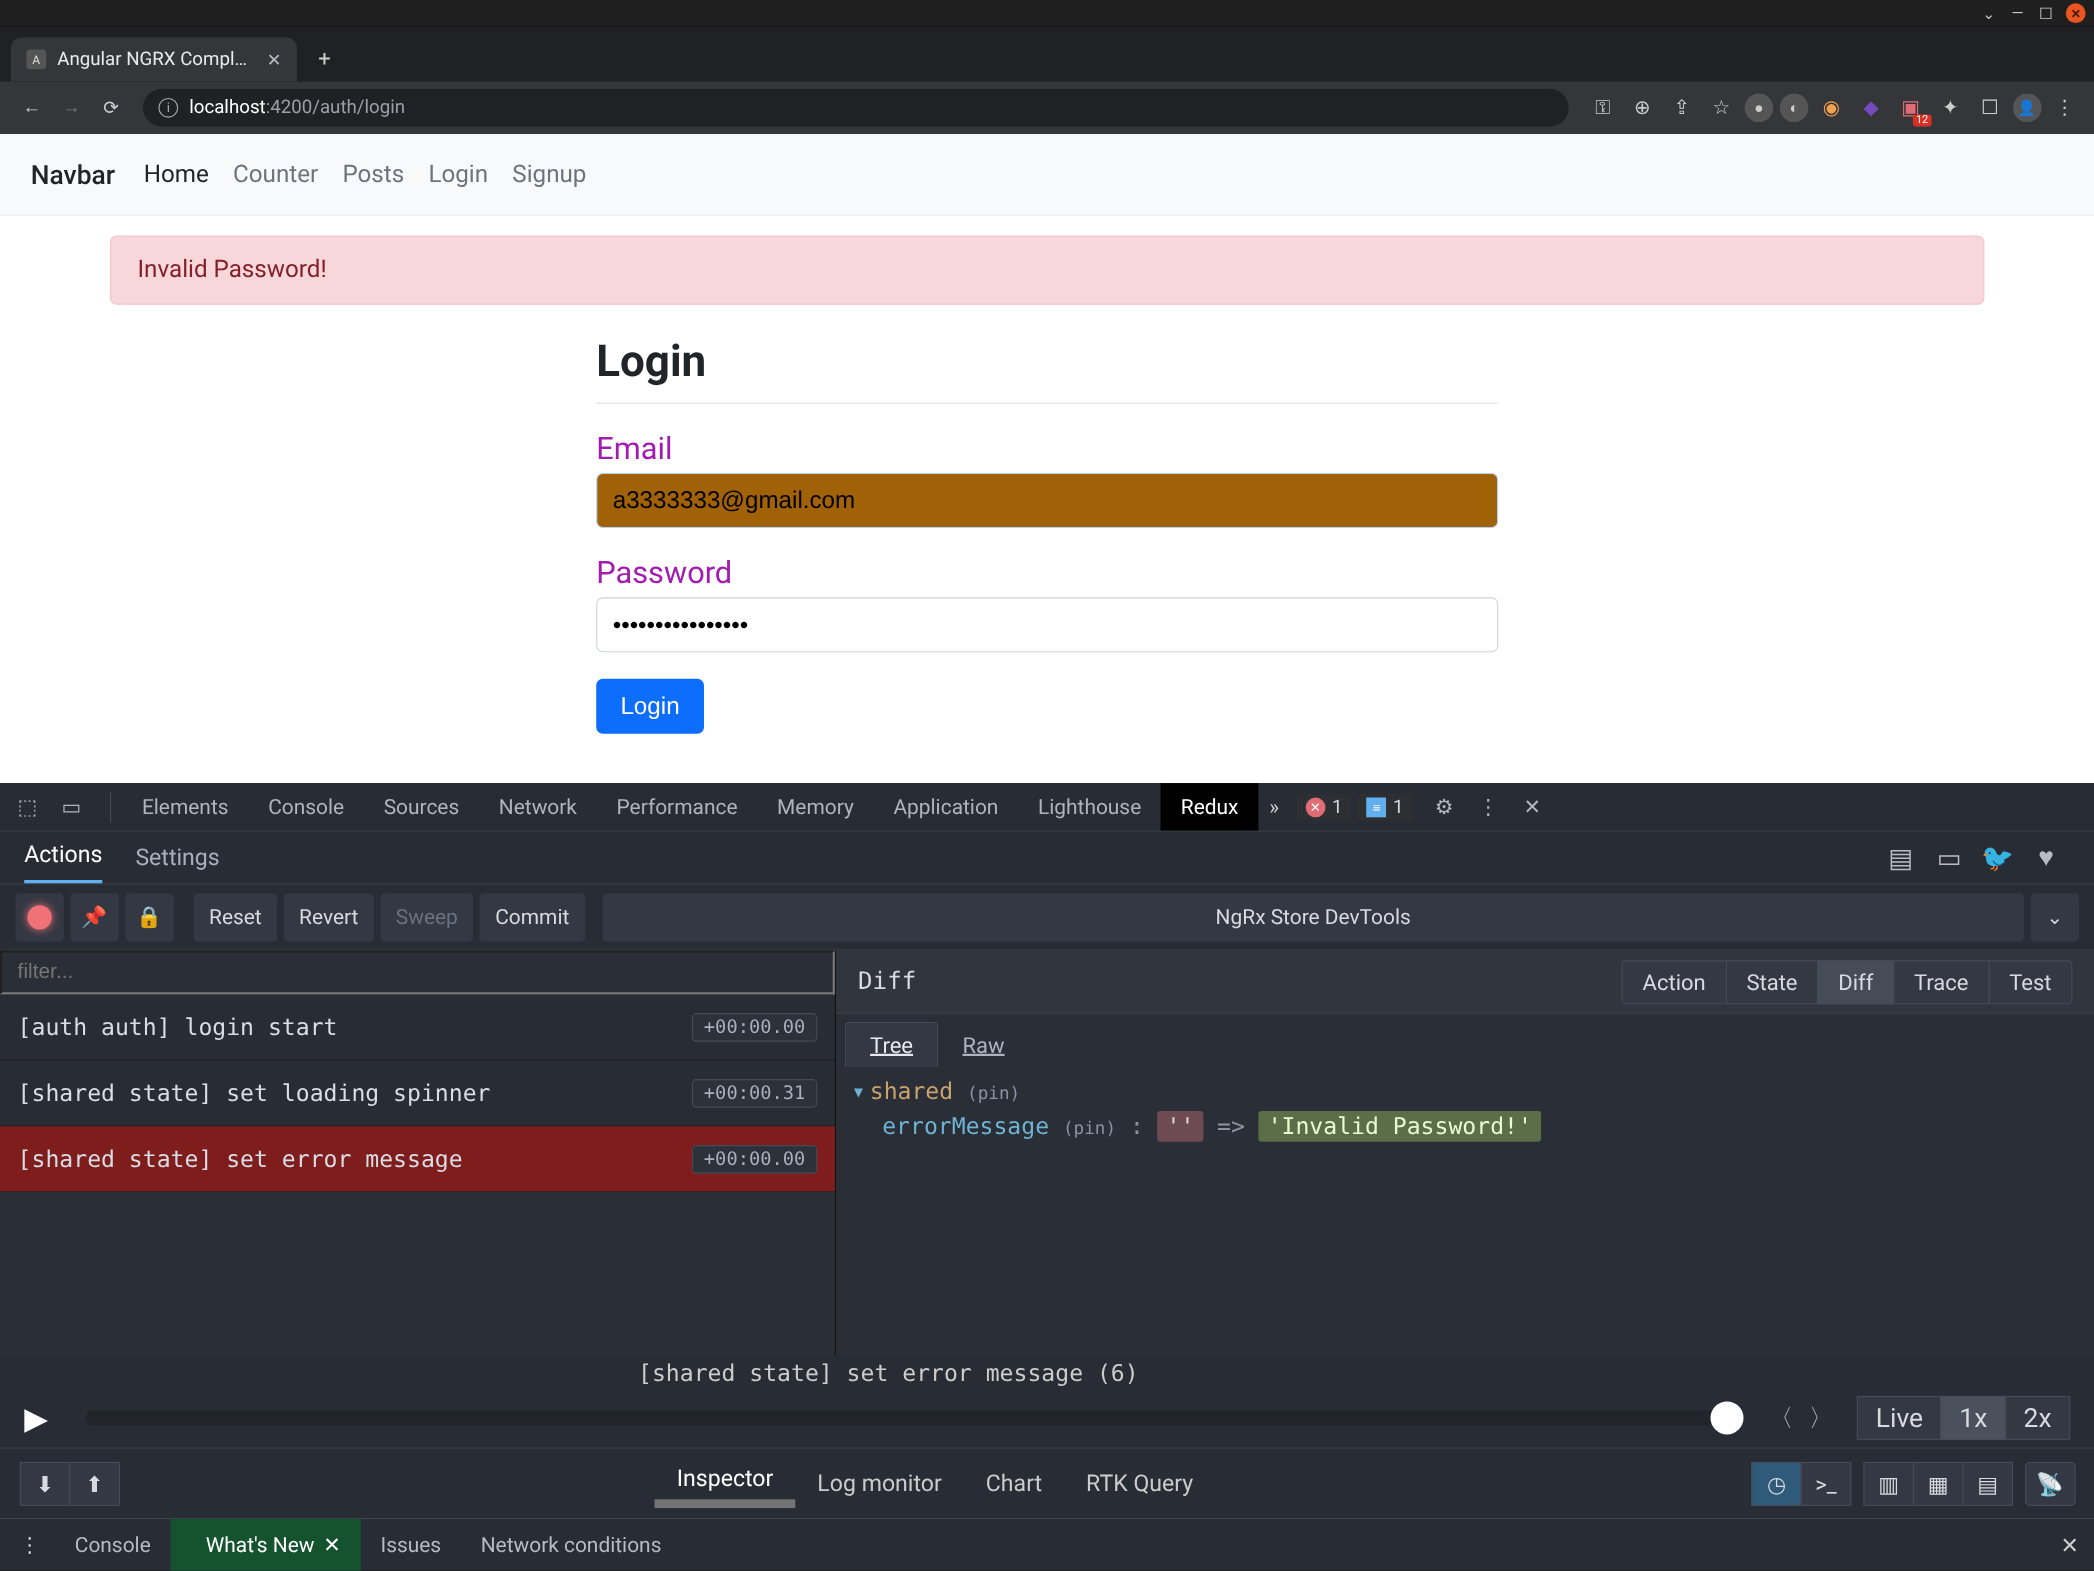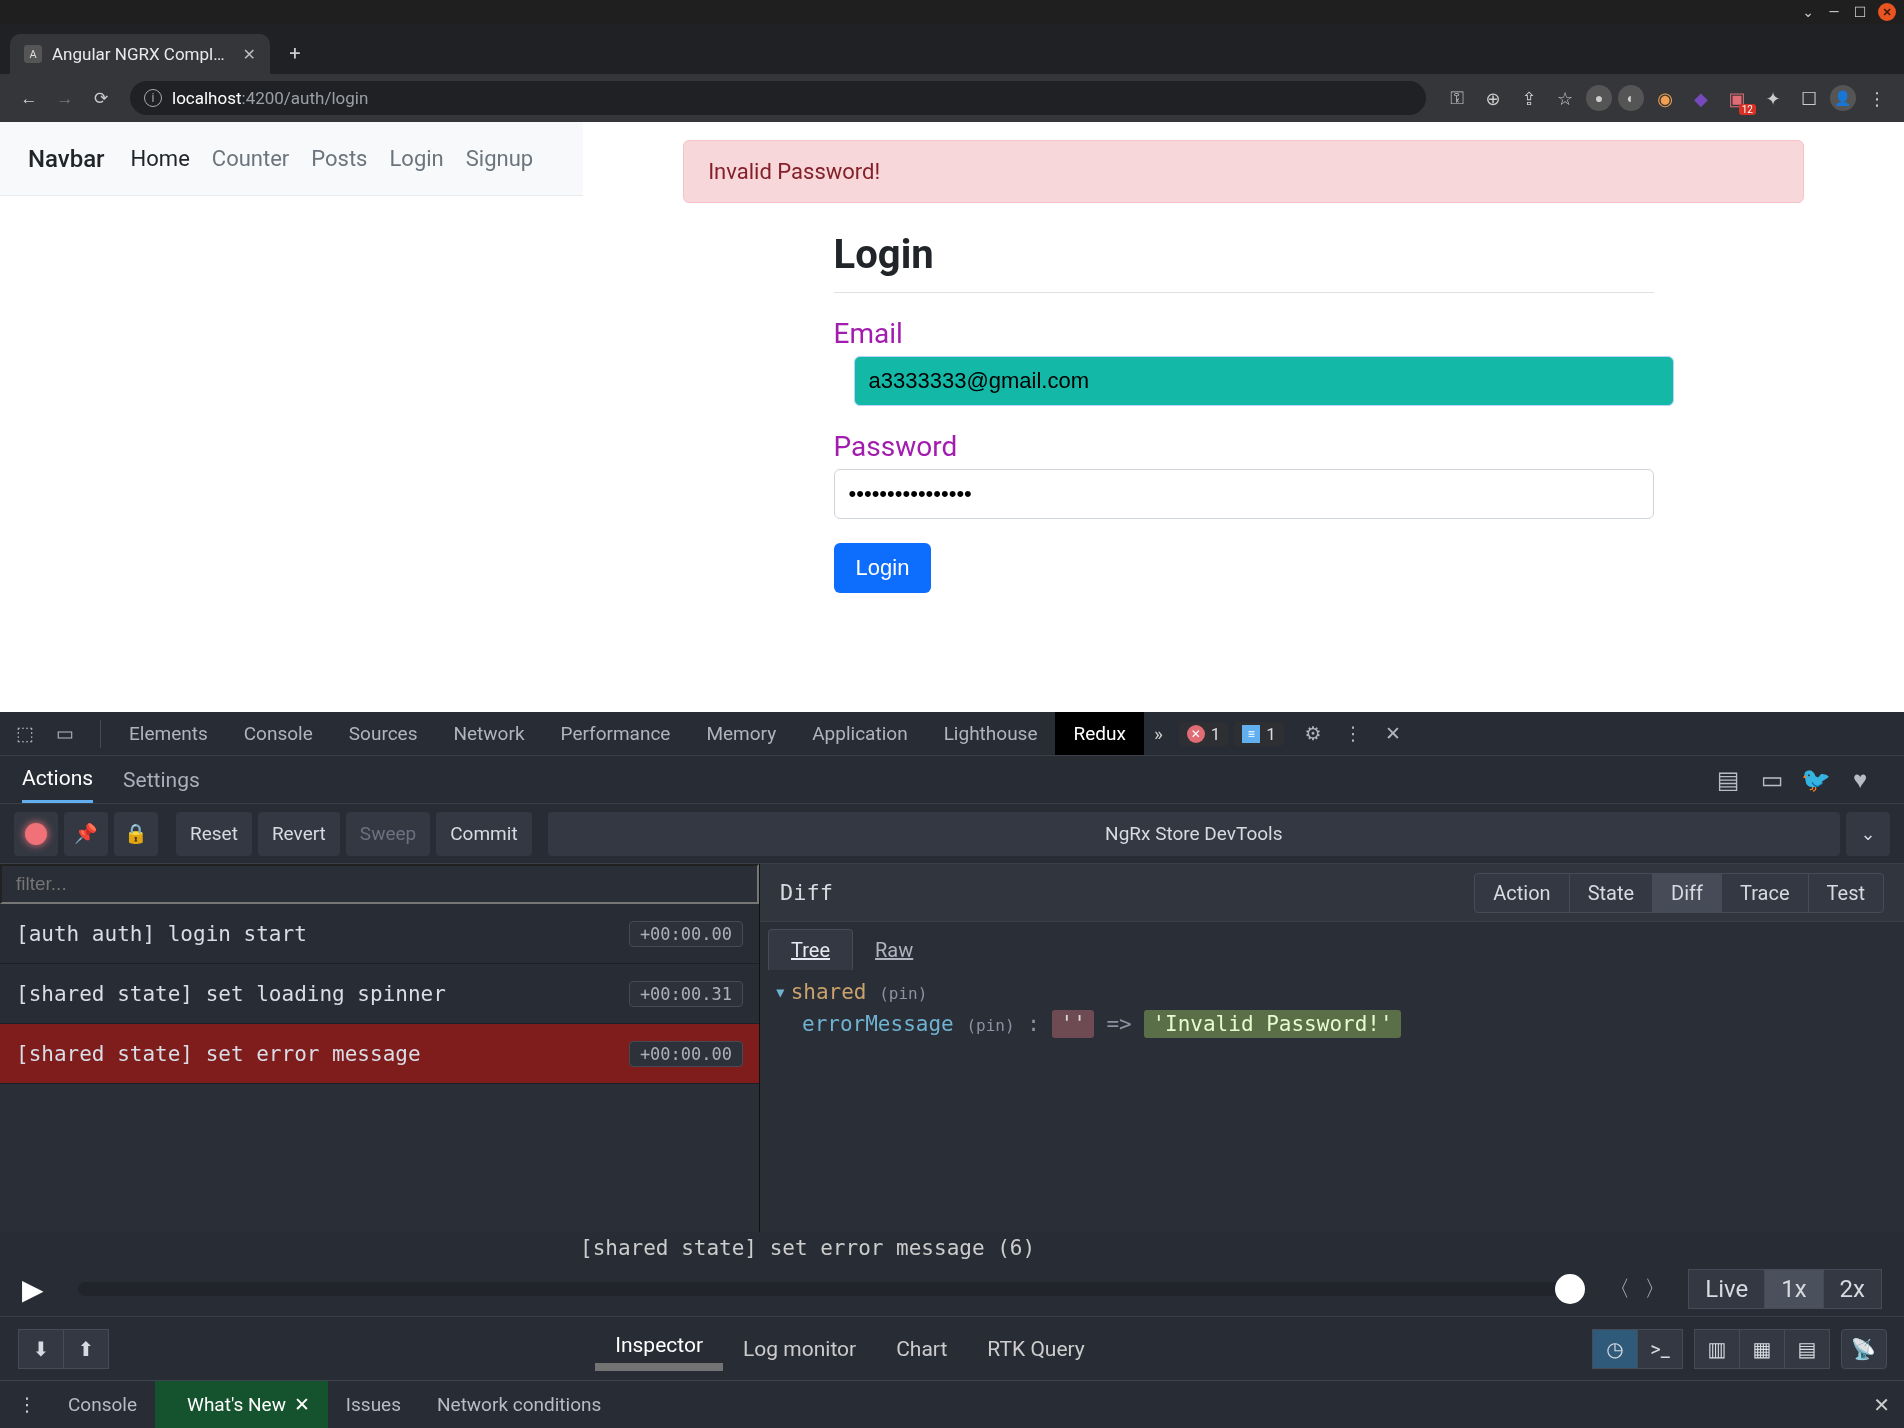--- a/index.html
+++ b/index.html
@@ -28,35 +28,35 @@
   .url-field .info { width:18px; height:18px; border:1.5px solid #aaa; border-radius:50%; display:flex; align-items:center; justify-content:center; font-size:12px; color:#aaa; margin-right:10px; }
   .url-field .host { color:#fff; }
   .url-field .path { color:#9aa0a6; }
   .tb-right { display:flex; align-items:center; }
   .tb-icon { width:30px; height:30px; margin-left:6px; display:flex; align-items:center; justify-content:center; color:#ccc; font-size:18px; }
   .tb-icon.round { border-radius:50%; background:#555; width:26px; height:26px; font-size:14px; }
   .tb-icon.badge { position:relative; }
   .tb-icon.badge::after { content:"12"; position:absolute; right:-4px; bottom:-2px; background:#d93025; color:#fff; font-size:10px; padding:0 3px; border-radius:3px; }
 
   
-  .page { flex: 0 0 auto; height:590px; background:#fff; display:flex; flex-direction:row; }
+  .page { flex: 0 0 auto; height:590px; background:#fff; display:flex; flex-direction:column; }
   .navbar { height:74px; background:#f8f9fa; border-bottom:1px solid #e9ecef; display:flex; align-items:center; padding:0 28px; font-size:24px; }
   .navbar .brand { font-weight:500; margin-right:26px; color:#212529;}
   .navbar a { margin-right:22px; color:#6c757d; text-decoration:none; font-size:22px; }
   .navbar a.active { color:#212529; }
 
   .container { width:100%; padding:18px 50px 0; }
   .alert { background:#f8d7da; color:#842029; border:1px solid #f5c2c7; border-radius:6px; padding:18px 24px; font-size:22px; margin:0 50px; }
 
   .login-wrap { width:820px; margin:28px auto 0; }
   .login-h { font-size:40px; font-weight:700; color:#212529; margin-bottom:10px; padding-bottom:4px;}
   .hr { height:1px; background:#dee2e6; margin-bottom:24px; }
   .form-label { font-size:28px; color:#a21caf; margin-bottom:6px; display:block; }
   .form-input { width:100%; height:50px; border:1px solid #ced4da; border-radius:6px; padding:0 14px; font-size:22px; margin-bottom:24px; }
-  .form-input.autofill { background:#14b8a6; border-color:#b7d4fb;margin-left:20px;}
+  .form-input.autofill { background:#a16207; border-color:#b7d4fb;}
   .btn-primary { background:#0d6efd; color:#fff; border:none; border-radius:6px; height:50px; padding:0 22px; font-size:22px; cursor:pointer; }
 
   
   .devtools { flex:1; background:#282c34; color:#d7dae0; display:flex; flex-direction:column; min-height:0;}
   .dt-tabs { height:44px; background:#282c34; border-bottom:1px solid #3b3f46; display:flex; align-items:center; padding:0 10px; font-size:19px;}
   .dt-tabs .dt-icon { width:30px; height:30px; display:flex; align-items:center; justify-content:center; color:#b0b4bc; margin-right:10px; }
   .dt-tabs .panel-tab { padding:0 18px; color:#b0b4bc; height:100%; display:flex; align-items:center; cursor:pointer;}
   .dt-tabs .panel-tab.active { background:#000; color:#fff; }
   .dt-tabs .overflow { padding:0 10px; color:#ccc; }
   .dt-tabs .pill { background:#2d2f33; border-radius:4px; padding:2px 8px; display:flex; align-items:center; margin-left:6px; font-size:17px;}

